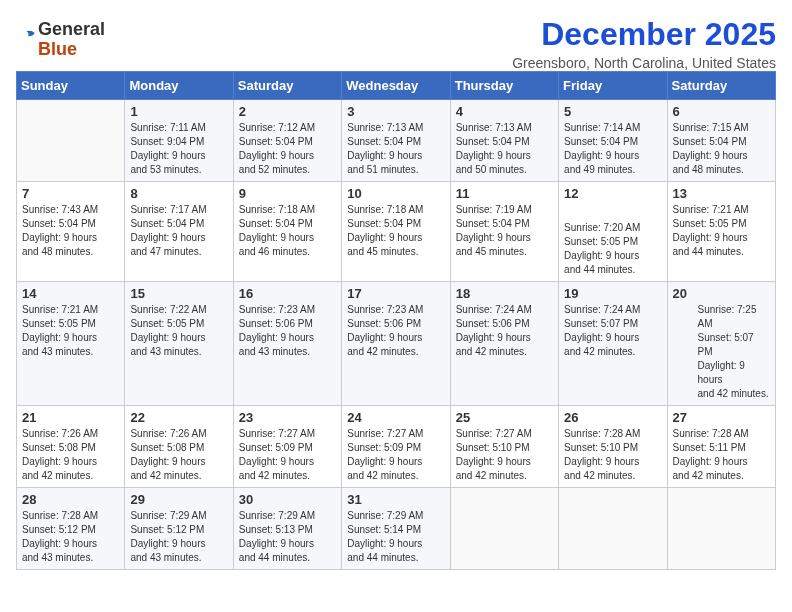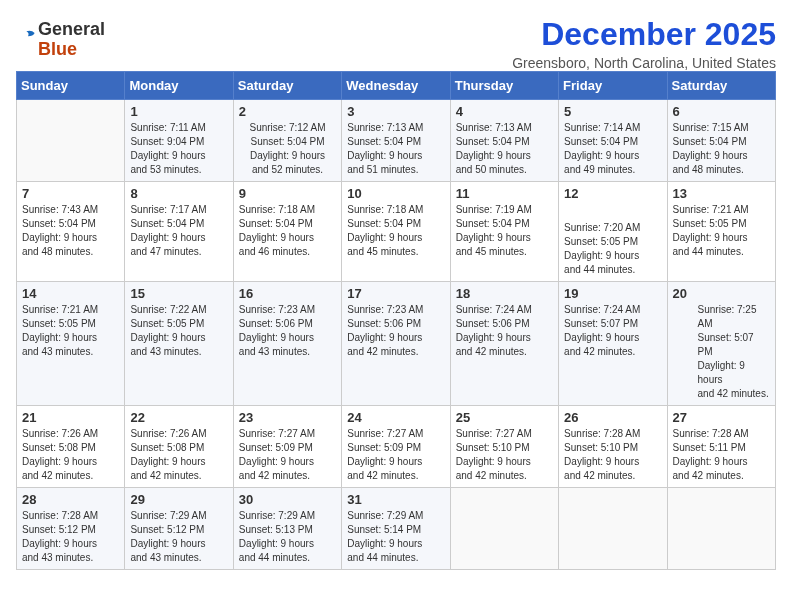--- a/index.html
+++ b/index.html
@@ -127,21 +127,21 @@
         <td class="empty-cell"></td>
         <td>
           <span class="day-number">1</span>
           <div class="day-info" style="white-space: pre-line;">Sunrise: 7:11 AM
 Sunset: 9:04 PM
 Daylight: 9 hours
 and 53 minutes.</div>
         </td>
         <td>
           <span class="day-number">2</span>
-          <div class="day-info" style="white-space: pre-line; text-align: center;">Sunrise: 7:12 AM
+          <div class="day-info" style="white-space: pre-line;">Sunrise: 7:12 AM
 Sunset: 5:04 PM
 Daylight: 9 hours
 and 52 minutes.</div>
         </td>
         <td>
           <span class="day-number">3</span>
           <div class="day-info" style="white-space: pre-line;">Sunrise: 7:13 AM
 Sunset: 5:04 PM
 Daylight: 9 hours
 and 51 minutes.</div>

